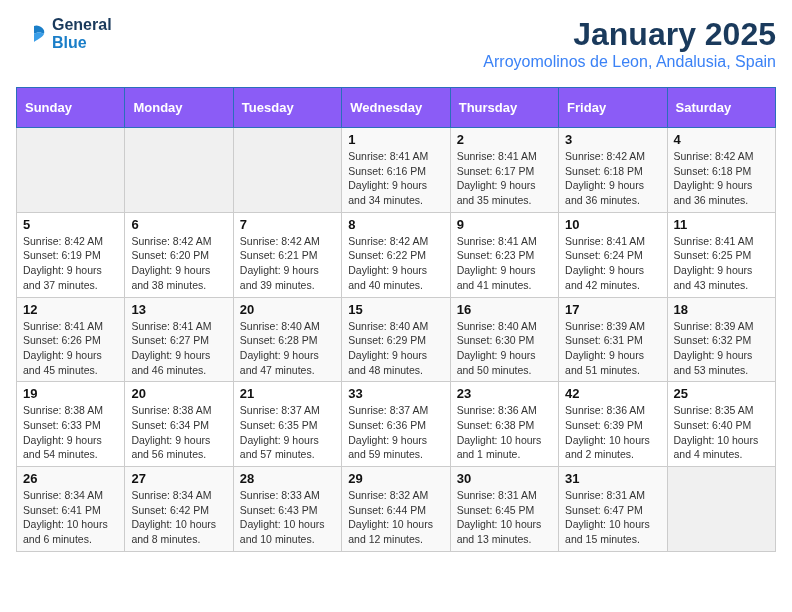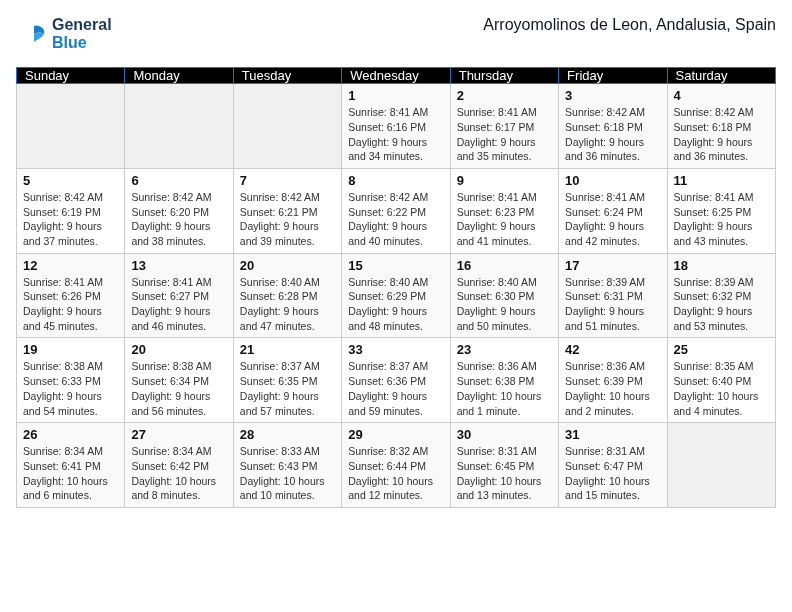--- a/index.html
+++ b/index.html
@@ -24,34 +24,34 @@
     .title-area {
       text-align: right;
     }
     .main-title {
       font-size: 32px;
       font-weight: bold;
       color: #1a3a5c;
     }
     .subtitle {
       font-size: 16px;
-      color: #0f172a;
+      color: #3b82f6;
     }
     table {
       width: 100%;
       border-collapse: collapse;
       font-size: 11px;
     }
     thead tr th {
-      background: #000000;
+      background: #8b5cf6;
       color: #fff;
-      padding: 0 8px;
+      padding: 12px 8px;
       text-align: left;
       font-size: 13px;
-      font-weight: normal;
+      font-weight: bold;
       border: 1px solid #2a6ebb;
     }
     tbody tr td {
       border: 1px solid #ccc;
       padding: 4px 6px;
       vertical-align: top;
       min-height: 80px;
       width: calc(100% / 7);
     }
     tbody tr {
@@ -85,20 +85,21 @@
       <path d="M18 8 C22 6, 30 10, 28 16 C26 14, 20 14, 18 16 Z" fill="#1a7ec8"></path>
       <path d="M18 16 C20 14, 26 14, 28 16 C26 20, 20 22, 18 24 Z" fill="#3a9ee8"></path>
     </svg>
     <div style="line-height:1.1;">
       <div style="font-size:16px;font-weight:bold;color:#1a3a5c;">General</div>
       <div style="font-size:16px;font-weight:bold;color:#1a7ec8;">Blue</div>
     </div>
   </div>
 </div>
   <div class="title-area">
+    <div class="main-title">January 2025</div>
     <div class="subtitle">Arroyomolinos de Leon, Andalusia, Spain</div>
   </div>
 </div>
 
 <table>
   <thead>
     <tr>
     <th>Sunday</th>
         <th>Monday</th>
         <th>Tuesday</th>

